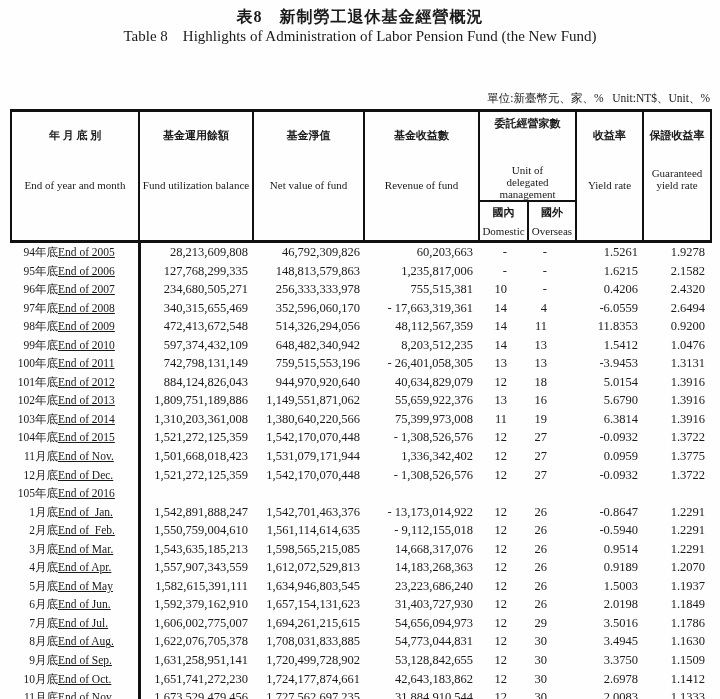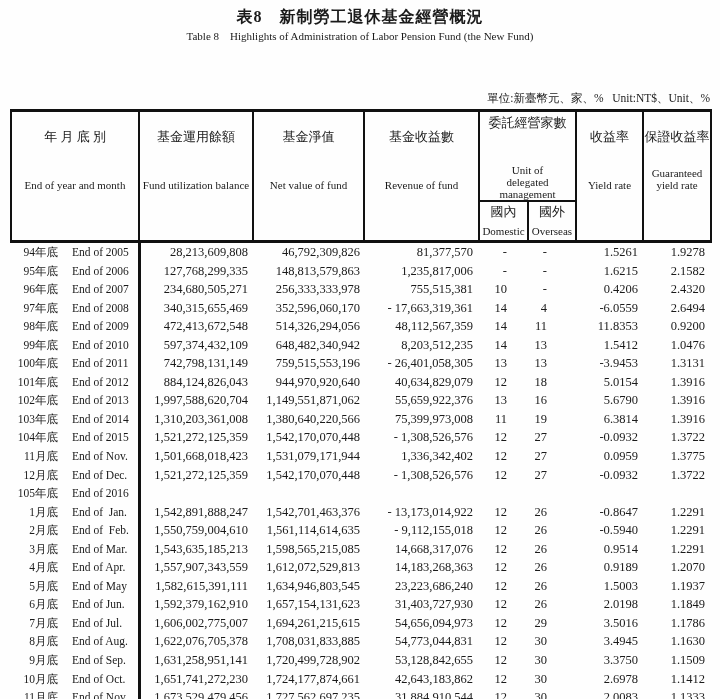--- a/index.html
+++ b/index.html
@@ -6,21 +6,21 @@
   body{
     width:720px;height:699px;overflow:hidden;
     background:#fefefe;color:#1a1a1a;
     font-family:"Liberation Serif","DejaVu Serif",serif;
   }
   .page{padding:0 10px;}
   .title-zh{
     margin-top:7px;text-align:center;font-size:16px;font-weight:bold;
     letter-spacing:1px;line-height:20px;white-space:pre;
   }
-  .title-en{text-align:center;font-size:11px;line-height:18px;white-space:pre;}
+  .title-en{text-align:center;font-size:15px;line-height:18px;white-space:pre;}
   .unit-note{
     margin-top:46px;margin-bottom:3px;text-align:right;
     font-size:11.5px;line-height:15px;white-space:pre;
   }
   table.fund{
     width:700px;table-layout:fixed;border-collapse:collapse;
     border-top:3px solid #111;border-bottom:3px solid #111;
   }
   thead th{
     padding:0;font-weight:normal;vertical-align:top;
@@ -32,30 +32,30 @@
   thead tr.r2{height:38px;}
   .hw{height:88px;display:flex;flex-direction:column;align-items:center;gap:16px;}
   .hw .hzh{margin-top:16px;}
   .hw .hen{margin-top:auto;margin-bottom:9px;}
   .gw{display:flex;flex-direction:column;align-items:center;}
   .gw .hzh{margin-top:3px;line-height:16px;}
   .gw .hen{line-height:12px;padding:0 10px;margin-top:33px;}
   .sw{height:38px;display:flex;flex-direction:column;align-items:center;}
   .sw .hzh{margin-top:3px;line-height:14px;}
   .sw .hen{margin-top:auto;margin-bottom:3px;line-height:12px;}
-  .hzh{font-size:13px;white-space:pre;}
+  .hzh{font-size:11px;white-space:pre;font-weight:bold;}
   .hen{font-size:11px;text-align:center;}
   tbody td{
     height:18.55px;line-height:18.55px;padding:0;
     font-size:12.5px;vertical-align:middle;white-space:nowrap;
   }
   tbody td.c1{border-right:3px solid #111;}
   .lw{display:flex;align-items:flex-end;font-size:11.5px;line-height:18.55px;}
   .lz{width:47px;text-align:right;white-space:pre;}
-  .le{margin-left:14px;white-space:pre;}
+  .le{white-space:pre;text-decoration:underline;}
   .num{text-align:right;}
   td.c2{padding-right:5px;}
   td.c3{padding-right:4px;}
   td.c4{padding-right:6px;}
   td.c5{padding-right:21px;}
   td.c6{padding-right:29px;}
   td.c7{padding-right:5px;}
   td.c8{padding-right:6px;}
   .source-note{margin-top:7px;font-size:12px;line-height:14px;}
 </style>
@@ -142,21 +142,21 @@
 
     <tr>
           <td class="c1">
             <div class="lw">
               <span class="lz">94年底</span>
               <span class="le">End of 2005</span>
             </div>
           </td>
           <td class="c2 num">28,213,609,808</td>
           <td class="c3 num">46,792,309,826</td>
-          <td class="c4 num">81,377,570</td>
+          <td class="c4 num">60,203,663</td>
           <td class="c5 num">-</td>
           <td class="c6 num">-</td>
           <td class="c7 num">1.5261</td>
           <td class="c8 num">1.9278</td>
         </tr>
         <tr>
           <td class="c1">
             <div class="lw">
               <span class="lz">95年底</span>
               <span class="le">End of 2006</span>
@@ -260,21 +260,21 @@
           <td class="c7 num">5.0154</td>
           <td class="c8 num">1.3916</td>
         </tr>
         <tr>
           <td class="c1">
             <div class="lw">
               <span class="lz">102年底</span>
               <span class="le">End of 2013</span>
             </div>
           </td>
-          <td class="c2 num">1,997,588,620,704</td>
+          <td class="c2 num">1,809,751,189,886</td>
           <td class="c3 num">1,149,551,871,062</td>
           <td class="c4 num">55,659,922,376</td>
           <td class="c5 num">13</td>
           <td class="c6 num">16</td>
           <td class="c7 num">5.6790</td>
           <td class="c8 num">1.3916</td>
         </tr>
         <tr>
           <td class="c1">
             <div class="lw">

